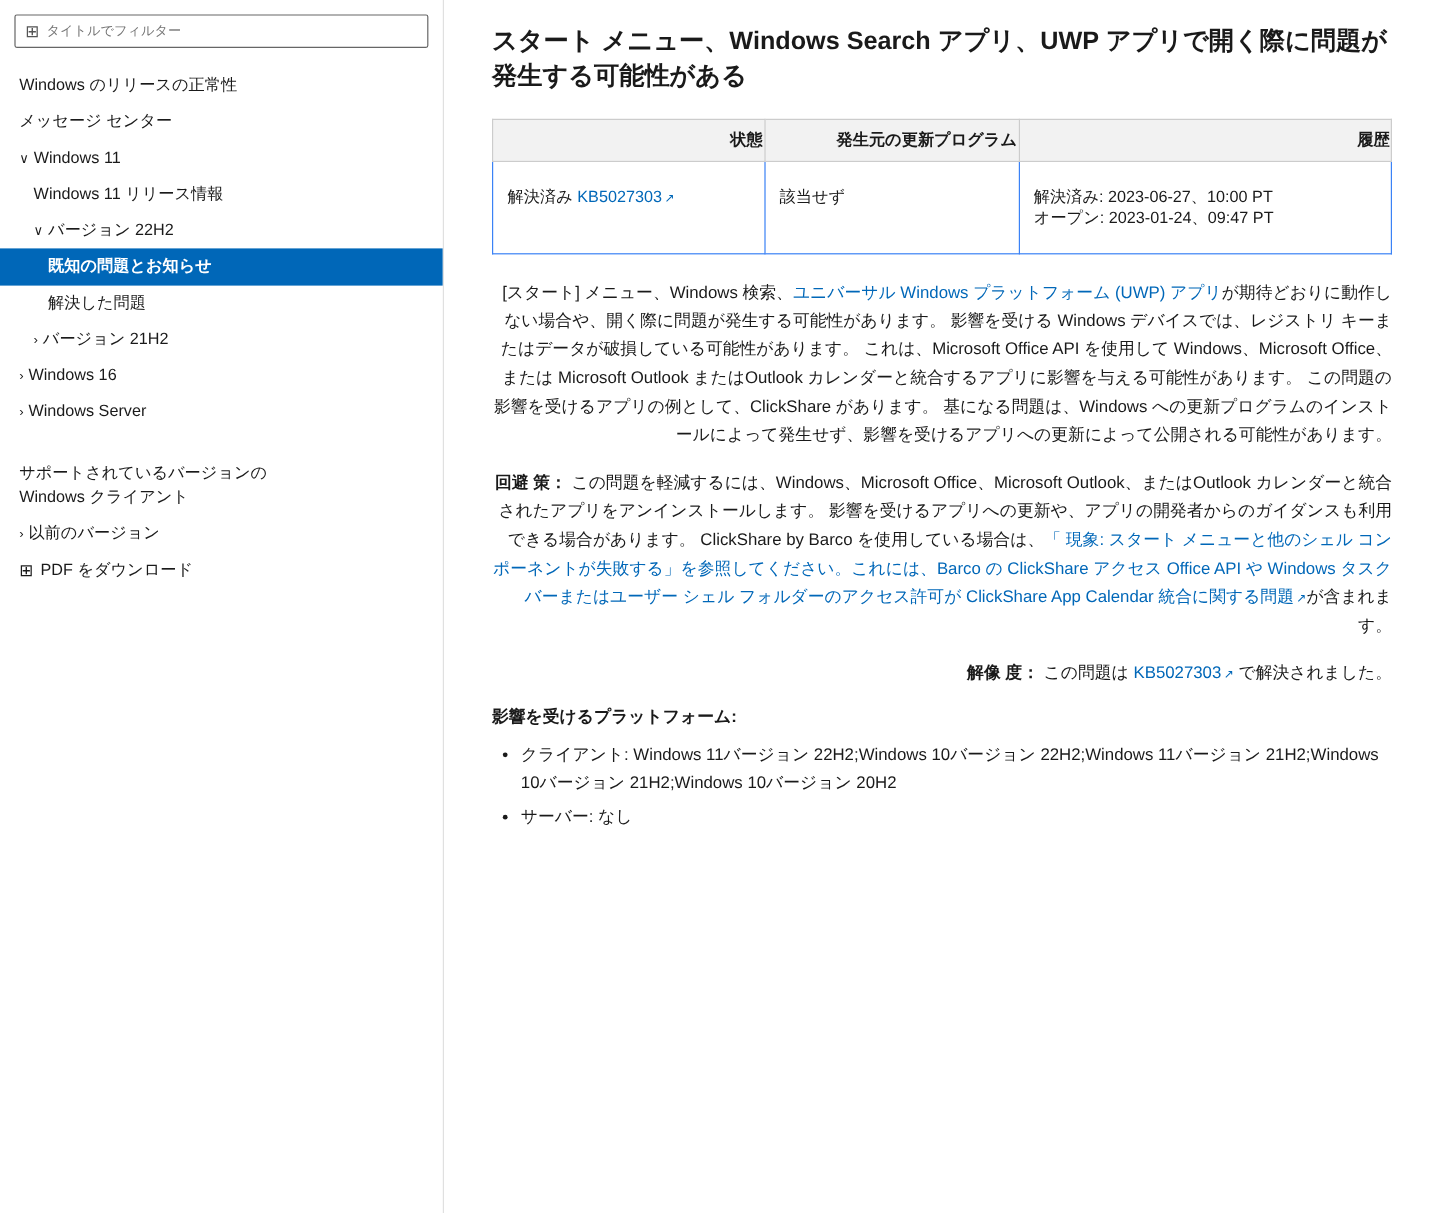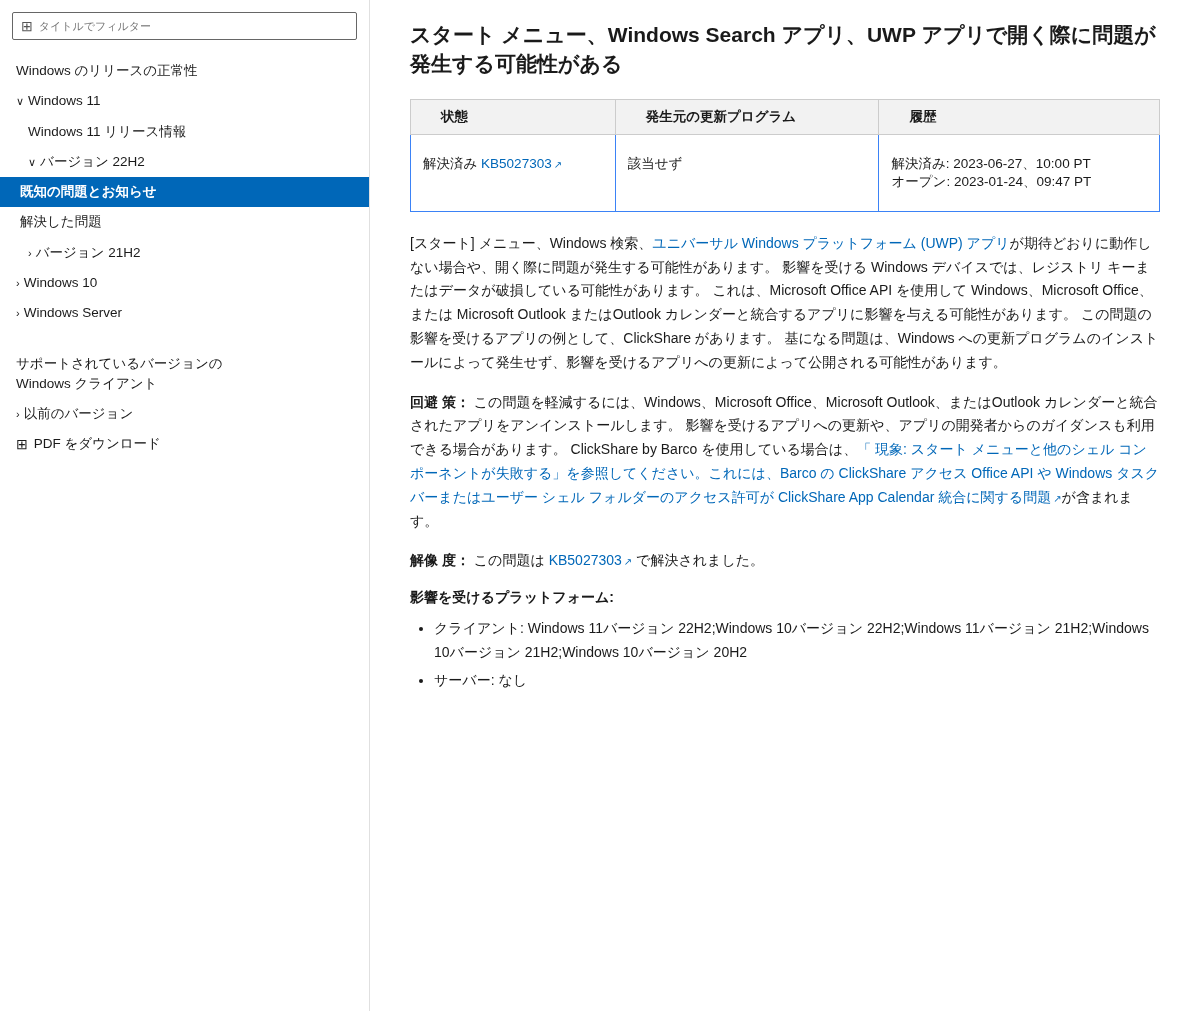--- a/index.html
+++ b/index.html
@@ -42,21 +42,21 @@
       font-size: 14px;
     }
     .nav-item {
       padding: 5px 16px;
       cursor: pointer;
       font-size: 13.5px;
       color: #1a1a1a;
       line-height: 1.5;
     }
     .nav-item.indent1 { padding-left: 28px; }
-    .nav-item.indent2 { padding-left: 20px; font-family: Liberation Serif, serif; }
+    .nav-item.indent2 { padding-left: 40px; font-family: Liberation Serif, serif; }
     .nav-item.active {
       background: #0067b8;
       color: #fff;
       font-weight: 600;
     }
     .chevron { margin-right: 4px; font-size: 11px; }
     .pdf-item {
       display: flex;
       align-items: center;
       gap: 6px;
@@ -81,22 +81,22 @@
     
     .status-table {
       width: 100%;
       border-collapse: collapse;
       margin-bottom: 20px;
       border: 1px solid #ccc;
     }
     .status-table th {
       background: #f2f2f2;
       border: 1px solid #ccc;
-      padding: 8px 30px;
-      text-align: left;
+      padding: 8px 1px;
+      text-align: right;
       font-weight: 600;
       font-size: 13.5px;
     }
     .status-table td {
       border: 1px solid #3b82f6;
       padding: 20px 12px;
       font-size: 13.5px;
       vertical-align: top;
     }
     .link-blue {
@@ -107,20 +107,21 @@
       font-size: 10px;
       margin-left: 2px;
       color: #0067b8;
     }
     
     .body-text {
       font-size: 14px;
       line-height: 1.7;
       margin-bottom: 16px;
       color: #1a1a1a;
+      text-align: right;
     }
     .body-text strong { font-weight: 700; }
     .section-heading {
       font-size: 14px;
       font-weight: 700;
       margin-bottom: 10px;
     }
     ul.bullet-list {
       margin-left: 24px;
       margin-bottom: 16px;
@@ -137,39 +138,42 @@
 <div id="sidebar">
   <div class="filter-box">
     <span class="filter-icon">⊞</span>
     <input type="text" placeholder="タイトルでフィルター" style="">
   </div>
 
   <div class="nav-item">
     <span>Windows のリリースの正常性</span>
   </div>
   <div class="nav-item">
+    <span>メッセージ センター</span>
+  </div>
+  <div class="nav-item">
     <span class="chevron">∨</span><span>Windows 11</span>
   </div>
   <div class="nav-item indent1">
     <span>Windows 11 リリース情報</span>
   </div>
   <div class="nav-item indent1">
     <span class="chevron">∨</span><span>バージョン 22H2</span>
   </div>
   <div class="nav-item indent2 active">
     <span>既知の問題とお知らせ</span>
   </div>
   <div class="nav-item indent2">
     <span>解決した問題</span>
   </div>
   <div class="nav-item indent1">
     <span class="chevron">›</span><span>バージョン 21H2</span>
   </div>
   <div class="nav-item">
-    <span class="chevron">›</span><span>Windows 10</span>
+    <span class="chevron">›</span><span>Windows 16</span>
   </div>
   <div class="nav-item">
     <span class="chevron">›</span><span>Windows Server</span>
   </div>
   <div class="nav-item" style="white-space: pre-line;">
     <span>サポートされているバージョンの
 Windows クライアント</span>
   </div>
   <div class="nav-item">
     <span class="chevron">›</span><span>以前のバージョン</span>

